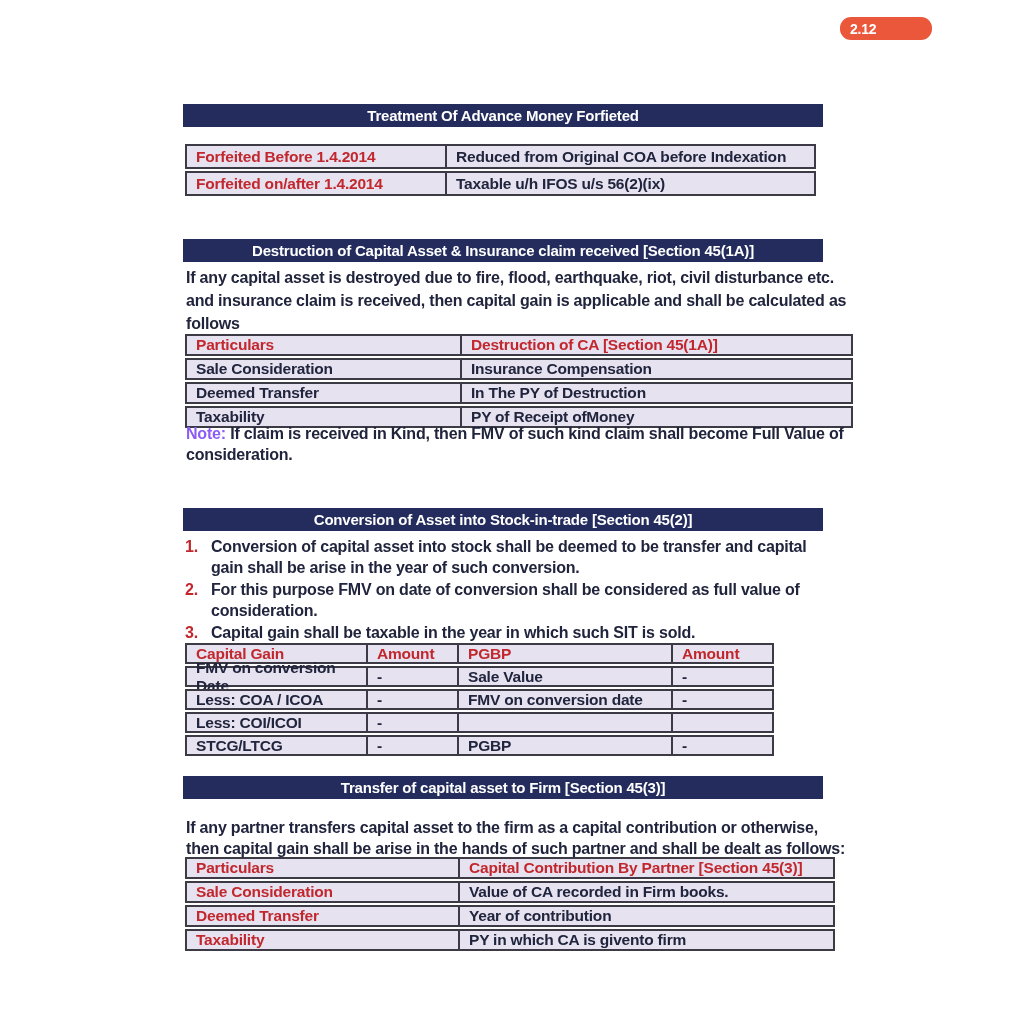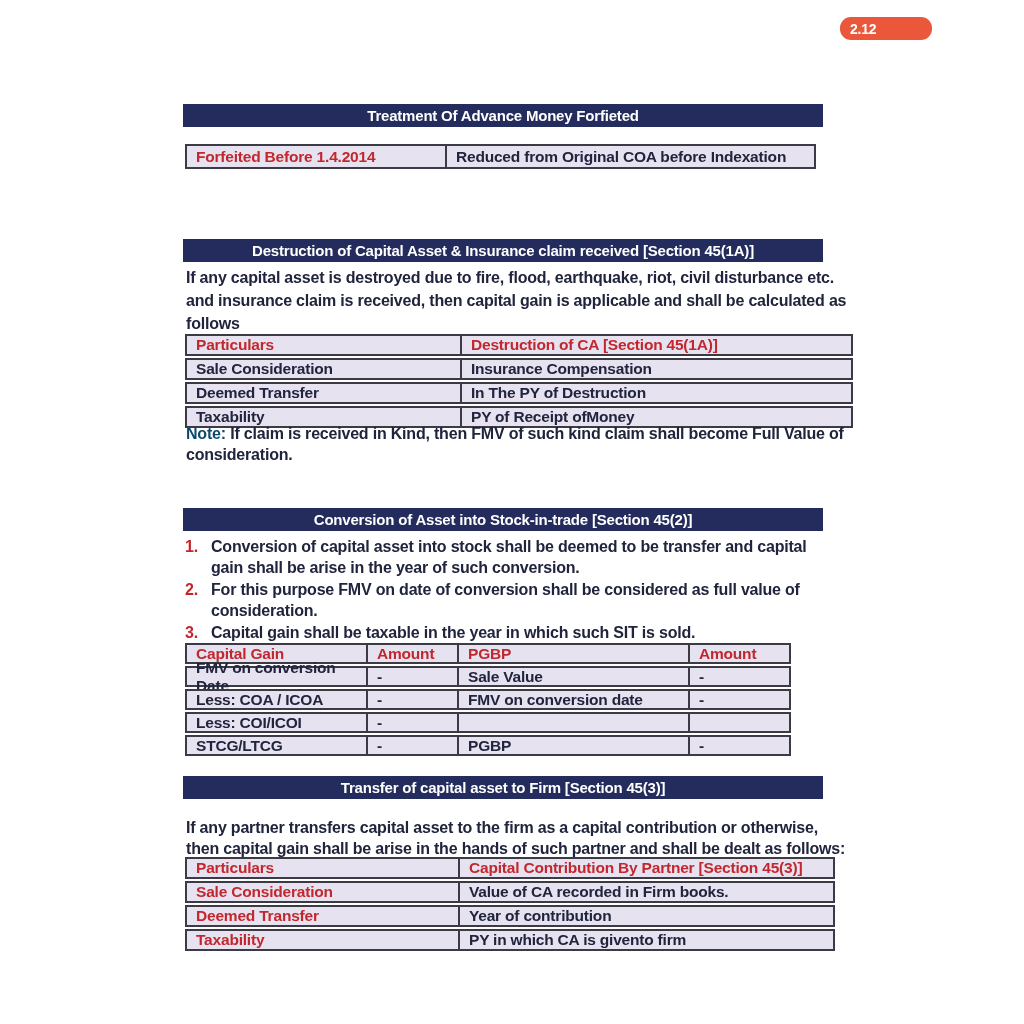--- a/index.html
+++ b/index.html
@@ -13,21 +13,21 @@
     position:absolute; left:840px; top:17px; width:92px; height:23px;
     background:#EB573B; color:#ffffff; font-size:14px;
     display:flex; align-items:center; padding-left:10px;border-radius:11px;
   }
   .hdr-bar {
     position:absolute; left:183px; width:640px; height:23px;
     background:#232C5C; color:#ffffff; font-size:15px;
     display:flex; align-items:center; justify-content:center;
   }
   .para { position:absolute; left:186px; font-size:16px; line-height:23px; color:#20243C; }
-  .note-label { color:#0c4a6e; }
+  .note-label { color:#8b5cf6; }
   .tbl { position:absolute; left:185px; }
   .trow { display:flex; margin-bottom:2px; }
   .cell {
     background:#E6E2F0; border:2px solid #3B3A45;
     padding:0 9px; display:flex; align-items:center;
     font-size:15.5px; color:#20243C;
   }
   .cell + .cell { margin-left:-2px; }
   .red { color:#C2272D; }
   .olist { position:absolute; left:185px; font-size:16px; line-height:21px; }
@@ -36,37 +36,41 @@
   .oli .txt { flex:1; }
   
   .t1 .cell { height:25px; }
   .t1 .c1 { width:262px;text-align:center; } .t1 .c2 { width:371px; }
   
   .t2 .cell { height:22px; }
   .t2 .c1 { width:277px; } .t2 .c2 { width:393px; }
   
   .t3 .cell { height:21px; }
   .t3 .c1 { width:183px; } .t3 .c2 { width:93px; }
-  .t3 .c3 { width:233px; } .t3 .c4 { width:103px; }
+  .t3 .c3 { width:216px; } .t3 .c4 { width:103px; }
   
   .t4 .cell { height:22px; }
   .t4 .c1 { width:275px; } .t4 .c2 { width:377px; }
 </style>
 </head>
 <body>
 
 <div class="page">
 
   <div class="badge">2.12</div>
 
   <div class="hdr-bar" style="top:104px;text-align:right;">Treatment Of Advance Money Forfieted</div>
   <div class="tbl t1" style="top:144px;">
     <div class="trow">
       <div class="cell c1 red">Forfeited Before 1.4.2014</div>
       <div class="cell c2">Reduced from Original COA before Indexation</div>
+    </div>
+    <div class="trow">
+      <div class="cell c1 red">Forfeited on/after 1.4.2014</div>
+      <div class="cell c2">Taxable u/h IFOS u/s 56(2)(ix)</div>
     </div>
   </div>
 
   <div class="hdr-bar" style="top:239px;">Destruction of Capital Asset &amp; Insurance claim received [Section 45(1A)]</div>
   <div class="para" style="top:266px; width:665px;">If any capital asset is destroyed due to fire, flood, earthquake, riot, civil disturbance etc. and insurance claim is received, then capital gain is applicable and shall be calculated as follows</div>
   <div class="tbl t2" style="top:334px;">
     <div class="trow">
       <div class="cell c1 red">Particulars</div>
       <div class="cell c2 red">Destruction of CA [Section 45(1A)]</div>
     </div>

